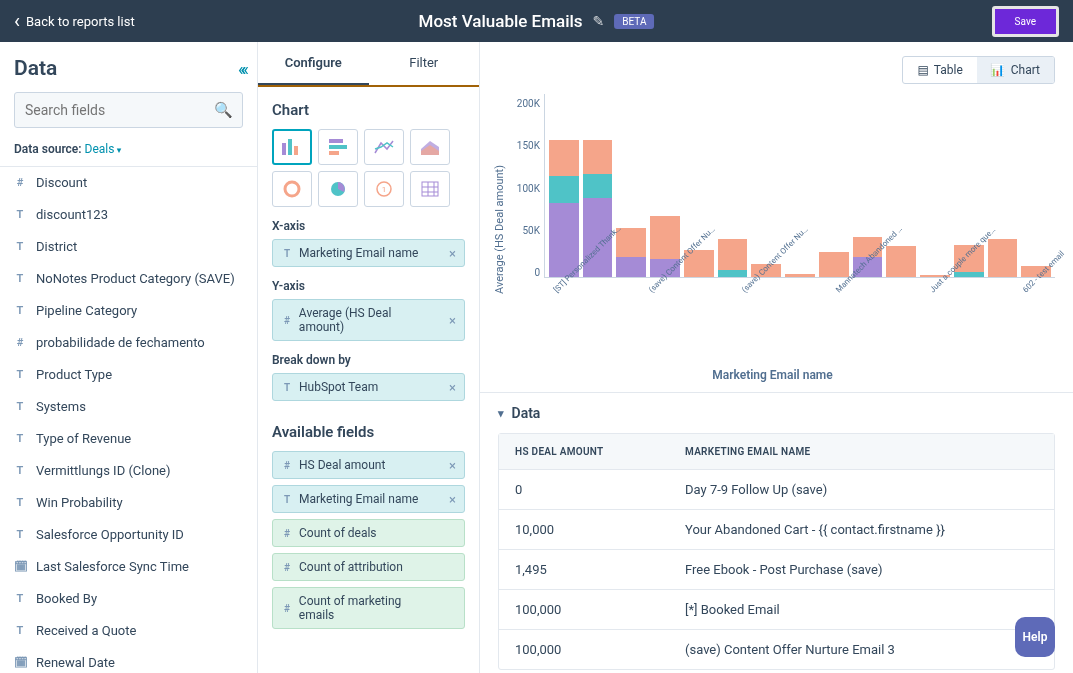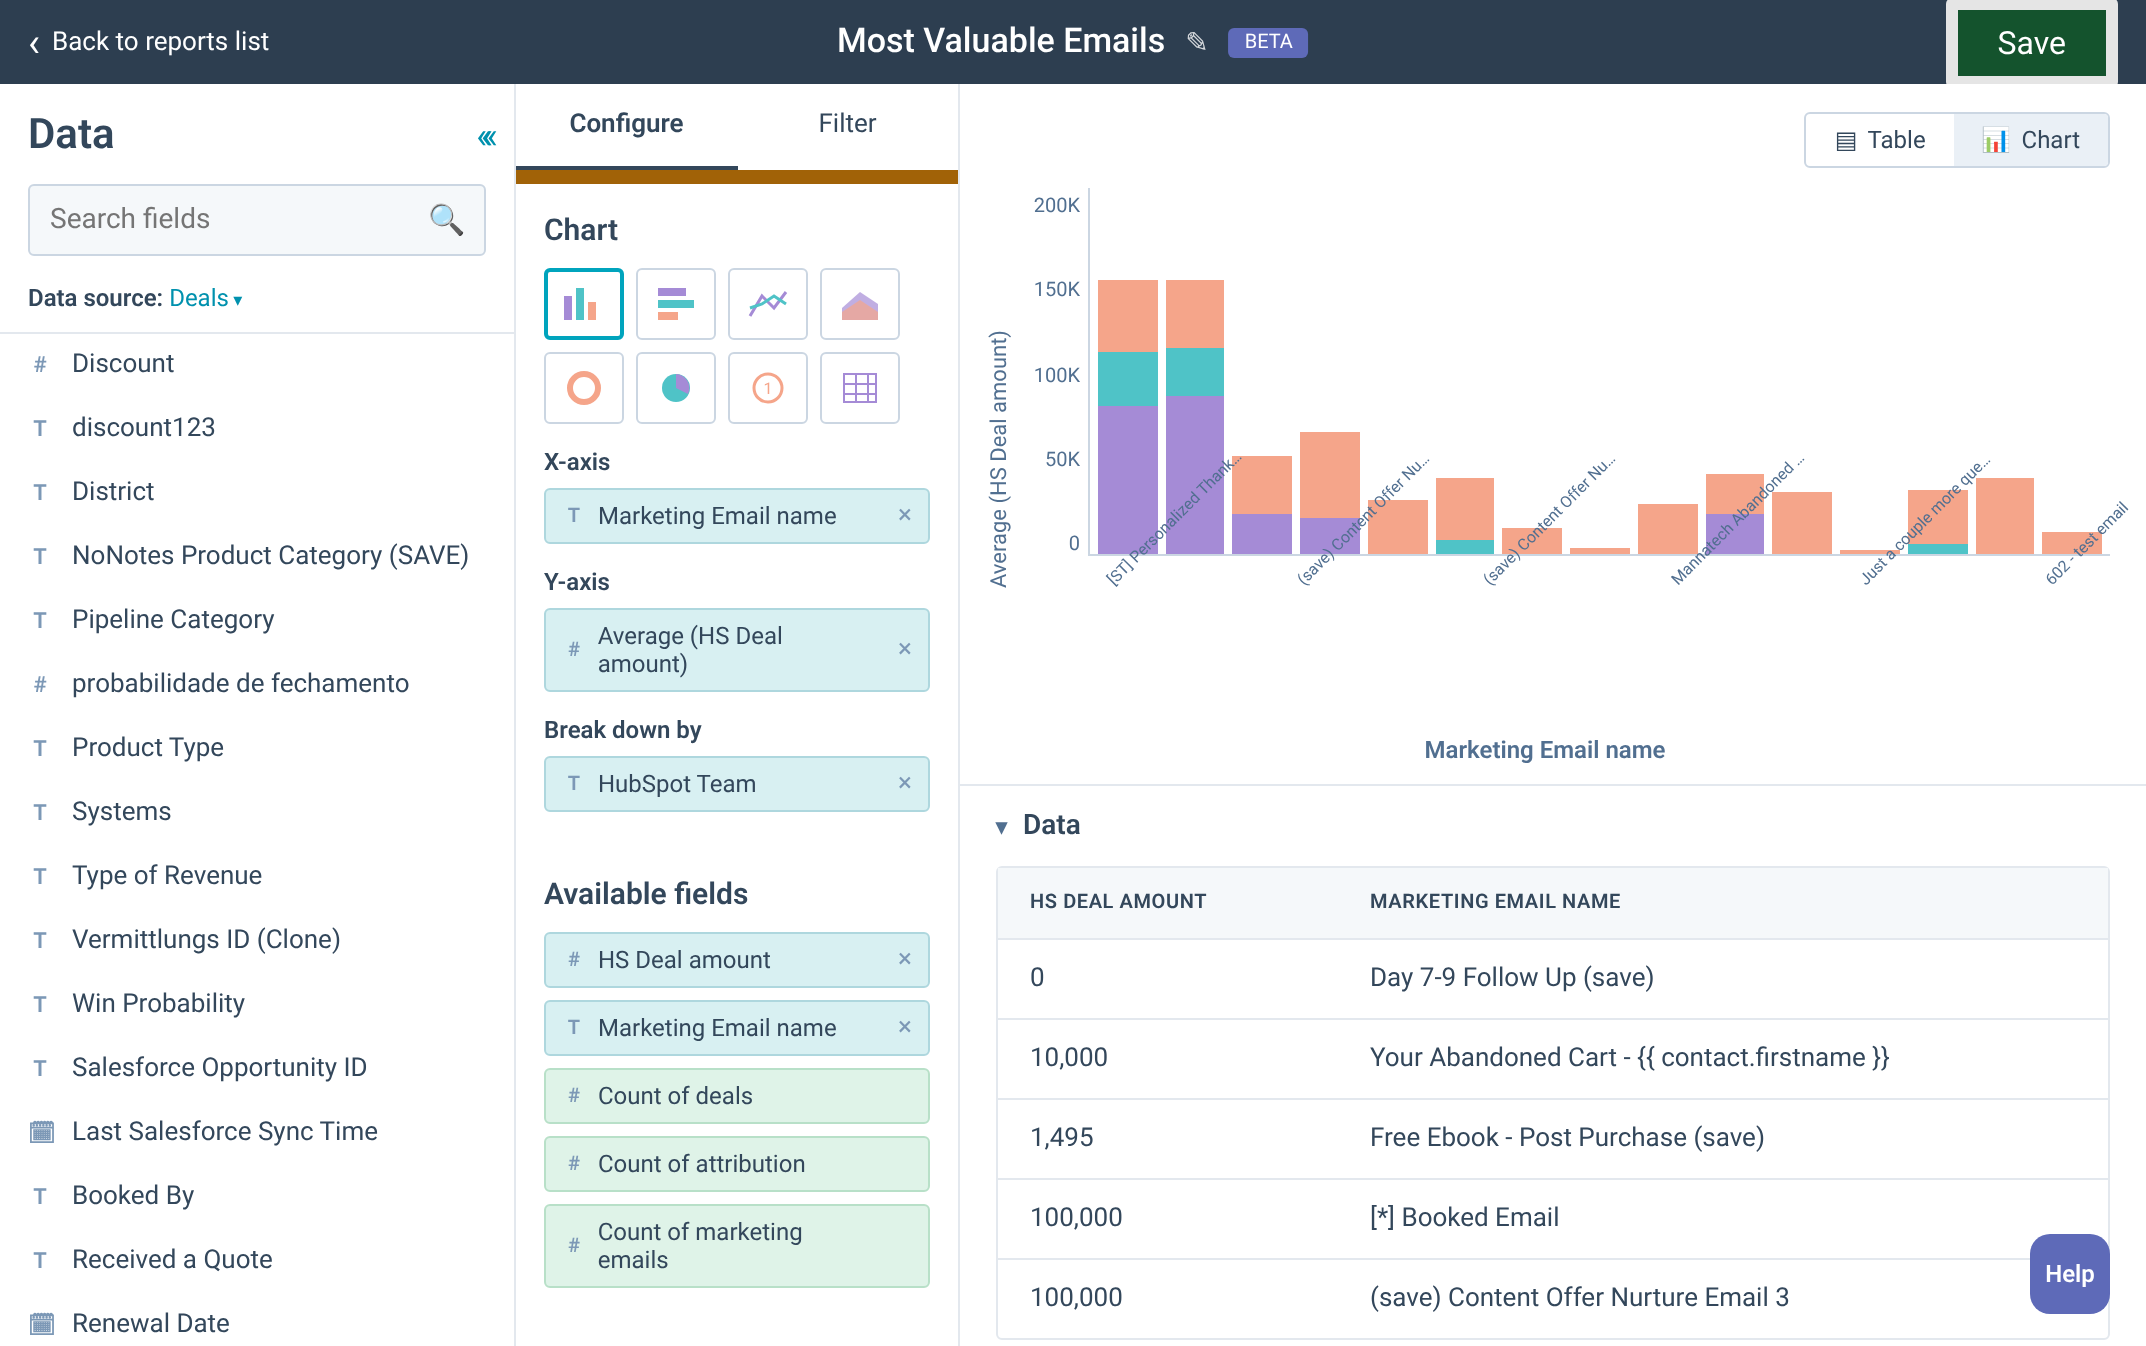--- a/index.html
+++ b/index.html
@@ -6,21 +6,21 @@
   body { width: 1073px; height: 673px; background: #f5f5f5; overflow: hidden; font-size: 13px; color: #33475b; }
 
   
   .topbar { height: 42px; background: #2d3e50; display: flex; align-items: center; padding: 0 14px; color: #fff; justify-content: flex-end; }
   .back-link { display: flex; align-items: center; gap: 6px; cursor: pointer; font-size: 13px; }
   .chev-left::before { content: "‹"; font-size: 20px; line-height: 1; }
   .title-area { position: absolute; left: 50%; transform: translateX(-50%); display: flex; align-items: center; gap: 10px; }
   .title { font-size: 17px; font-weight: 500; }
   .pencil::before { content: "✎"; font-size: 14px; opacity: .8; }
   .badge { background: #5e6ab8; color: #fff; border-radius: 3px; padding: 2px 8px; font-size: 10px; font-weight: 400; }
-  .save-btn { margin-left: auto; background: #14532d; border: 6px solid #e5e5e5; color: #fff; padding: 7px 20px; border-radius: 3px; font-size: 16px; cursor: pointer; }
+  .save-btn { margin-left: auto; background: #6d28d9; border: 3px solid #e5e5e5; color: #fff; padding: 7px 20px; border-radius: 3px; font-size: 10px; cursor: pointer; }
 
   
   .main { display: flex; height: calc(673px - 42px); background: #fff; align-items: center; }
   .col { height: 100%; overflow-y: auto; }
   .col::-webkit-scrollbar { width: 6px; }
   .col::-webkit-scrollbar-thumb { background: #ccc; border-radius: 3px; }
 
   
   .left { width: 258px; border-right: 1px solid #e3e8ee; padding: 14px 14px 0; }
   .panel-hdr { display: flex; align-items: center; margin-bottom: 12px; }
@@ -33,21 +33,21 @@
   .ds-label { font-weight: 600; color: #33475b; }
   .ds-val { color: #0091ae; cursor: pointer; }
   .caret-d::after { content: " ▾"; font-size: 9px; }
   .field-list { border-top: 1px solid #e3e8ee; margin: 0 -14px; }
   .field-row { display: flex; align-items: center; gap: 10px; padding: 8px 14px; font-size: 13px; border-bottom: 1px solid transparent; cursor: pointer; color: #33475b; }
   .ft { width: 12px; font-size: 11px; color: #7c98b6; font-weight: 600; text-align: center; }
   .ft.date::before { content: "🗓"; font-size: 11px; }
 
   
   .mid { width: 222px; border-right: 1px solid #e3e8ee; background: #fff; }
-  .tabs { display: flex; border-bottom: 7px solid #a16207; }
+  .tabs { display: flex; border-bottom: 2px solid #a16207; }
   .tab { flex: 1; text-align: center; padding: 13px 0; font-size: 13px; color: #33475b; cursor: pointer; }
   .tab.active { border-bottom: 2px solid #33475b; font-weight: 600; }
   .mid-body { padding: 14px; }
   .sect-title { font-size: 15px; font-weight: 600; margin-bottom: 10px; color: #33475b; }
   .ct-grid { display: grid; grid-template-columns: repeat(4, 40px); gap: 6px; margin-bottom: 6px; }
   .ct { width: 40px; height: 36px; border: 1px solid #cbd6e2; border-radius: 3px; display: flex; align-items: center; justify-content: center; cursor: pointer; background: #fff; }
   .ct.sel { border: 2px solid #00a4bd; }
   .ct svg { width: 22px; height: 20px; }
   .axis-label { font-size: 12px; font-weight: 600; margin: 12px 0 6px; color: #33475b; }
   .chip { background: #d8f0f2; border: 1px solid #aed7de; border-radius: 3px; padding: 6px 26px 6px 8px; font-size: 12px; position: relative; display: flex; align-items: center; gap: 6px; margin-bottom: 6px; }
@@ -266,21 +266,21 @@
         <span class="x">×</span>
       </div>
 
       <div class="axis-label">Break down by</div>
       <div class="chip">
         <span class="ft">T</span>
         <span>HubSpot Team</span>
         <span class="x">×</span>
       </div>
 
-      <div class="sect-title" style="margin-top:32px">Available fields</div>
+      <div class="sect-title" style="margin-top:22px">Available fields</div>
       <div class="available" id="available-list">
           <div class="chip ">
             <span class="ft">#</span>
             <span>HS Deal amount</span>
             <span class="x">×</span>
           </div>
           <div class="chip ">
             <span class="ft">T</span>
             <span>Marketing Email name</span>
             <span class="x">×</span>

